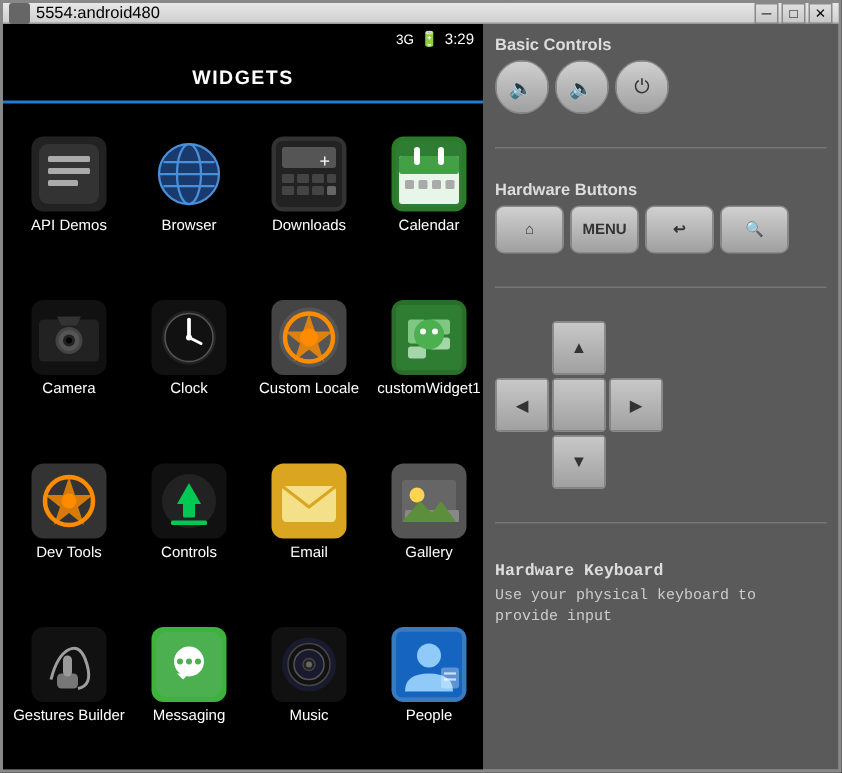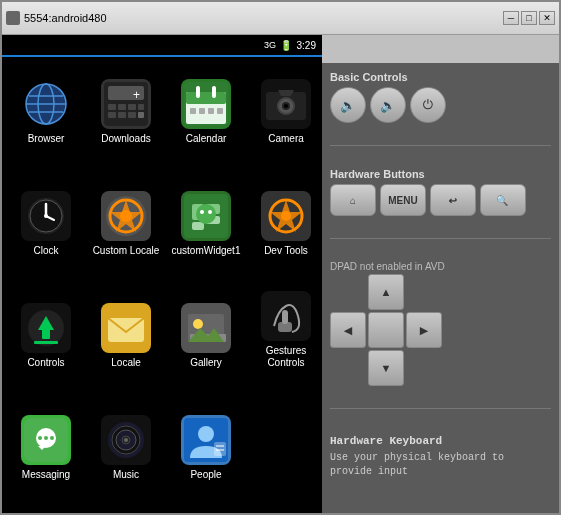--- a/index.html
+++ b/index.html
@@ -7,21 +7,21 @@
 
     .window {
       width: 561px;
       height: 515px;
       border: 2px solid #888;
       display: flex;
       flex-direction: column;
     }
 
     .title-bar {
-      height: 33px;
+      height: 14px;
       background: linear-gradient(to bottom, #e8e8e8, #d0d0d0);
       display: flex;
       align-items: center;
       padding: 0 4px;
       border-bottom: 1px solid #999;
       flex-shrink: 0;
     }
 
     .title-bar-icon {
       width: 14px;
@@ -142,21 +142,20 @@
     }
 
     
     .right-panel {
       flex: 1;
       background: #5a5a5a;
       padding: 8px;
       display: flex;
       flex-direction: column;
       gap: 20px;
-      margin-top: 28px;
     }
 
     .section-title {
       color: #ddd;
       font-size: 11px;
       font-weight: bold;
       margin-bottom: 4px;
     }
 
     .controls-row {
@@ -282,24 +281,36 @@
 
     <div class="android-panel">
 
       <div class="android-status-bar">
         <span class="status-signal">3G</span>
         <span>🔋</span>
         <span>3:29</span>
       </div>
 
       <div class="tabs-row">
+        <div class="tab">WIDGETS</div>
       </div>
 
       <div class="apps-grid">
 
+        <div class="app-item">
+          <div class="app-icon icon-api">
+            <svg width="40" height="40" viewBox="0 0 40 40">
+              <rect width="40" height="40" rx="6" fill="#333"></rect>
+              <rect x="6" y="8" width="28" height="4" rx="1" fill="#aaa"></rect>
+              <rect x="6" y="16" width="28" height="4" rx="1" fill="#aaa"></rect>
+              <rect x="6" y="24" width="20" height="4" rx="1" fill="#aaa"></rect>
+            </svg>
+          </div>
+          <span class="app-label">API Demos</span>
+        </div>
 
         <div class="app-item">
           <div class="app-icon icon-browser">
             <svg width="44" height="44" viewBox="0 0 44 44">
               <circle cx="22" cy="22" r="20" fill="#1a3a6e"></circle>
               <ellipse cx="22" cy="22" rx="8" ry="20" fill="none" stroke="#4a90d9" stroke-width="1.5"></ellipse>
               <line x1="2" y1="22" x2="42" y2="22" stroke="#4a90d9" stroke-width="1.5"></line>
               <line x1="5" y1="14" x2="39" y2="14" stroke="#4a90d9" stroke-width="1.5"></line>
               <line x1="5" y1="30" x2="39" y2="30" stroke="#4a90d9" stroke-width="1.5"></line>
               <circle cx="22" cy="22" r="20" fill="none" stroke="#4a90d9" stroke-width="1.5"></circle>
@@ -428,21 +439,21 @@
         </div>
 
         <div class="app-item">
           <div class="app-icon icon-email">
             <svg width="44" height="44" viewBox="0 0 44 44">
               <rect width="44" height="44" rx="4" fill="#daa520"></rect>
               <rect x="4" y="12" width="36" height="24" rx="3" fill="#f5e08a"></rect>
               <polyline points="4,12 22,26 40,12" fill="none" stroke="#daa520" stroke-width="2"></polyline>
             </svg>
           </div>
-          <span class="app-label">Locale</span>
+          <span class="app-label">Email</span>
         </div>
 
         <div class="app-item">
           <div class="app-icon icon-gallery">
             <svg width="44" height="44" viewBox="0 0 44 44">
               <rect width="44" height="44" rx="4" fill="#555"></rect>
               <rect x="4" y="8" width="36" height="28" rx="2" fill="#666"></rect>
               <rect x="6" y="28" width="36" height="8" rx="1" fill="#888"></rect>
               <circle cx="14" cy="18" r="5" fill="#ffd54f"></circle>
               <polygon points="4,36 16,22 24,30 30,22 40,36" fill="#5c8e3c"></polygon>
@@ -453,21 +464,21 @@
 
         <div class="app-item">
           <div class="app-icon icon-gestures">
             <svg width="44" height="44" viewBox="0 0 44 44">
               <rect width="44" height="44" rx="4" fill="#111"></rect>
               <path d="M10,32 Q14,16 22,12 Q30,8 34,22 Q38,36 28,38" fill="none" stroke="#9e9e9e" stroke-width="2"></path>
               <rect x="14" y="28" width="14" height="10" rx="3" fill="#777"></rect>
               <rect x="18" y="16" width="6" height="14" rx="3" fill="#999"></rect>
             </svg>
           </div>
-          <span class="app-label">Gestures Controls</span>
+          <span class="app-label">Gestures Builder</span>
         </div>
 
         <div class="app-item">
           <div class="app-icon icon-messaging">
             <svg width="44" height="44" viewBox="0 0 44 44">
               <rect width="44" height="44" rx="8" fill="#4caf50"></rect>
               <circle cx="22" cy="20" r="10" fill="#fff"></circle>
               <circle cx="16" cy="20" r="2" fill="#4caf50"></circle>
               <circle cx="22" cy="20" r="2" fill="#4caf50"></circle>
               <circle cx="28" cy="20" r="2" fill="#4caf50"></circle>
@@ -527,21 +538,20 @@
           <div class="hw-btn">⌂</div>
           <div class="hw-btn">MENU</div>
           <div class="hw-btn">↩</div>
           <div class="hw-btn">🔍</div>
         </div>
       </div>
 
       <div class="section-divider"></div>
 
       <div>
-        <div class="dpad-note">DPAD not enabled in AVD</div>
         <div class="dpad-container">
           <div class="dpad-empty"></div>
           <div class="dpad-btn">▲</div>
           <div class="dpad-empty"></div>
           <div class="dpad-btn">◀</div>
           <div class="dpad-btn dpad-center"></div>
           <div class="dpad-btn">▶</div>
           <div class="dpad-empty"></div>
           <div class="dpad-btn">▼</div>
           <div class="dpad-empty"></div>

